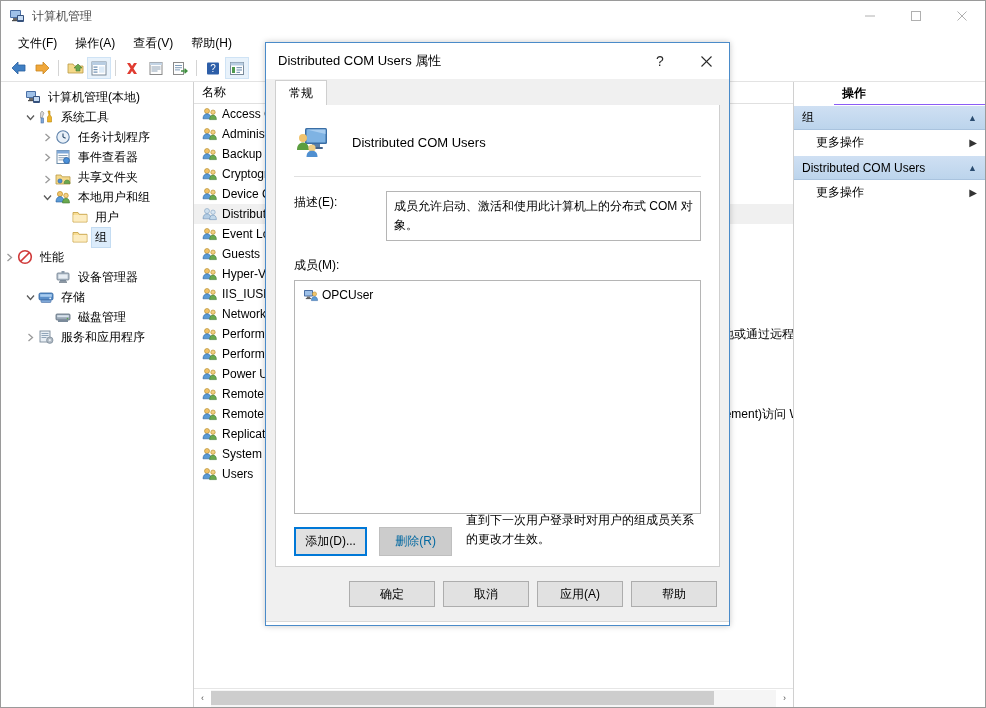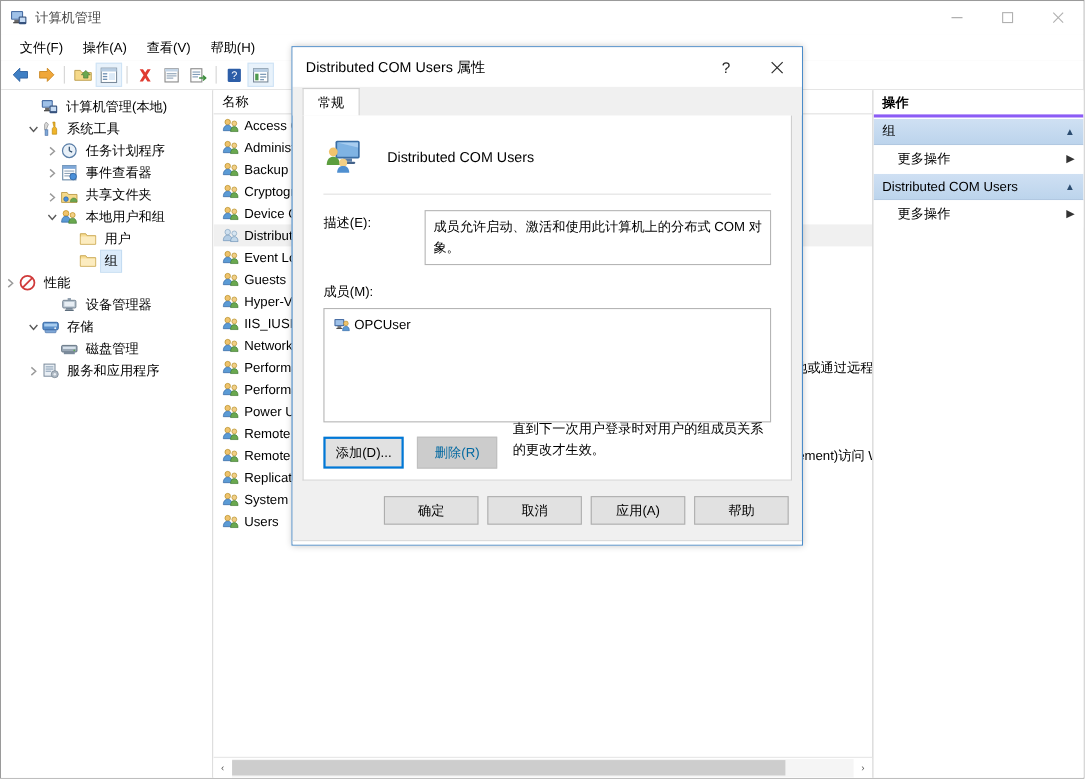--- a/index.html
+++ b/index.html
@@ -298,21 +298,22 @@
   }
   .actions-title {
     height: 22px;
     flex: 0 0 22px;
     padding-left: 8px;
     display: flex;
     align-items: center;
     font-size: 12px;
     font-weight: bold;
     background: #ffffff;
-    border-bottom: 3px solid #8b5cf6;
+    border-bottom: 1px solid #8b5cf6;
+    margin-left: 40px;
   }
   .act-section-head {
     height: 23px;
     display: flex;
     align-items: center;
     padding: 0 8px;
     font-size: 12px;
     background: linear-gradient(to bottom, #cfe0f3 0%, #bcd4ec 100%);
     border-top: 1px solid #ffffff;
     border-bottom: 1px solid #a9c3de;
@@ -331,21 +332,21 @@
   }
   .act-item .ai-label { flex: 1 1 auto; }
   .act-arrow { color: #333; font-size: 10px; }
 
   
   #dialog {
     position: absolute;
     left: 265px;
     top: 42px;
     width: 465px;
-    height: 454px;
+    height: 584px;
     background: #f0f0f0;
     border: 1px solid #4a8bc9;
     box-sizing: border-box;
     box-shadow: 0 0 6px rgba(0,0,0,0.22);
     display: flex;
     flex-direction: column;
     z-index: 50;
   }
   .dlg-title {
     height: 36px;
@@ -659,21 +660,21 @@
           <rect x="7.5" y="8.4" width="5.5" height="1.2" fill="#7f9cb8"></rect>
           <rect x="7.5" y="10.8" width="3.5" height="1.2" fill="#7f9cb8"></rect>
         </svg>
     </div>
   </div>
 
   <div class="body-split">
 
     <div class="tree-pane">
       <div id="tree-rows">
-          <div class="tree-row" style="padding-left: 20px;">
+          <div class="tree-row" style="padding-left: 8px;">
             <div class="twisty"></div>
             <div class="tree-icon">
               <svg width="16" height="16" viewBox="0 0 16 16">
                 <rect x="1" y="2" width="10" height="7" rx="1" fill="#4a6fa5"></rect>
                 <rect x="2" y="3" width="8" height="5" fill="#9fc1e8"></rect>
                 <rect x="4" y="9" width="4" height="2" fill="#6a6a6a"></rect>
                 <rect x="3" y="11" width="6" height="1.2" fill="#505050"></rect>
                 <rect x="8" y="7" width="7" height="7" rx="1" fill="#36527d"></rect>
                 <rect x="9" y="8" width="5" height="4" fill="#c7dcf4"></rect>
               </svg>

